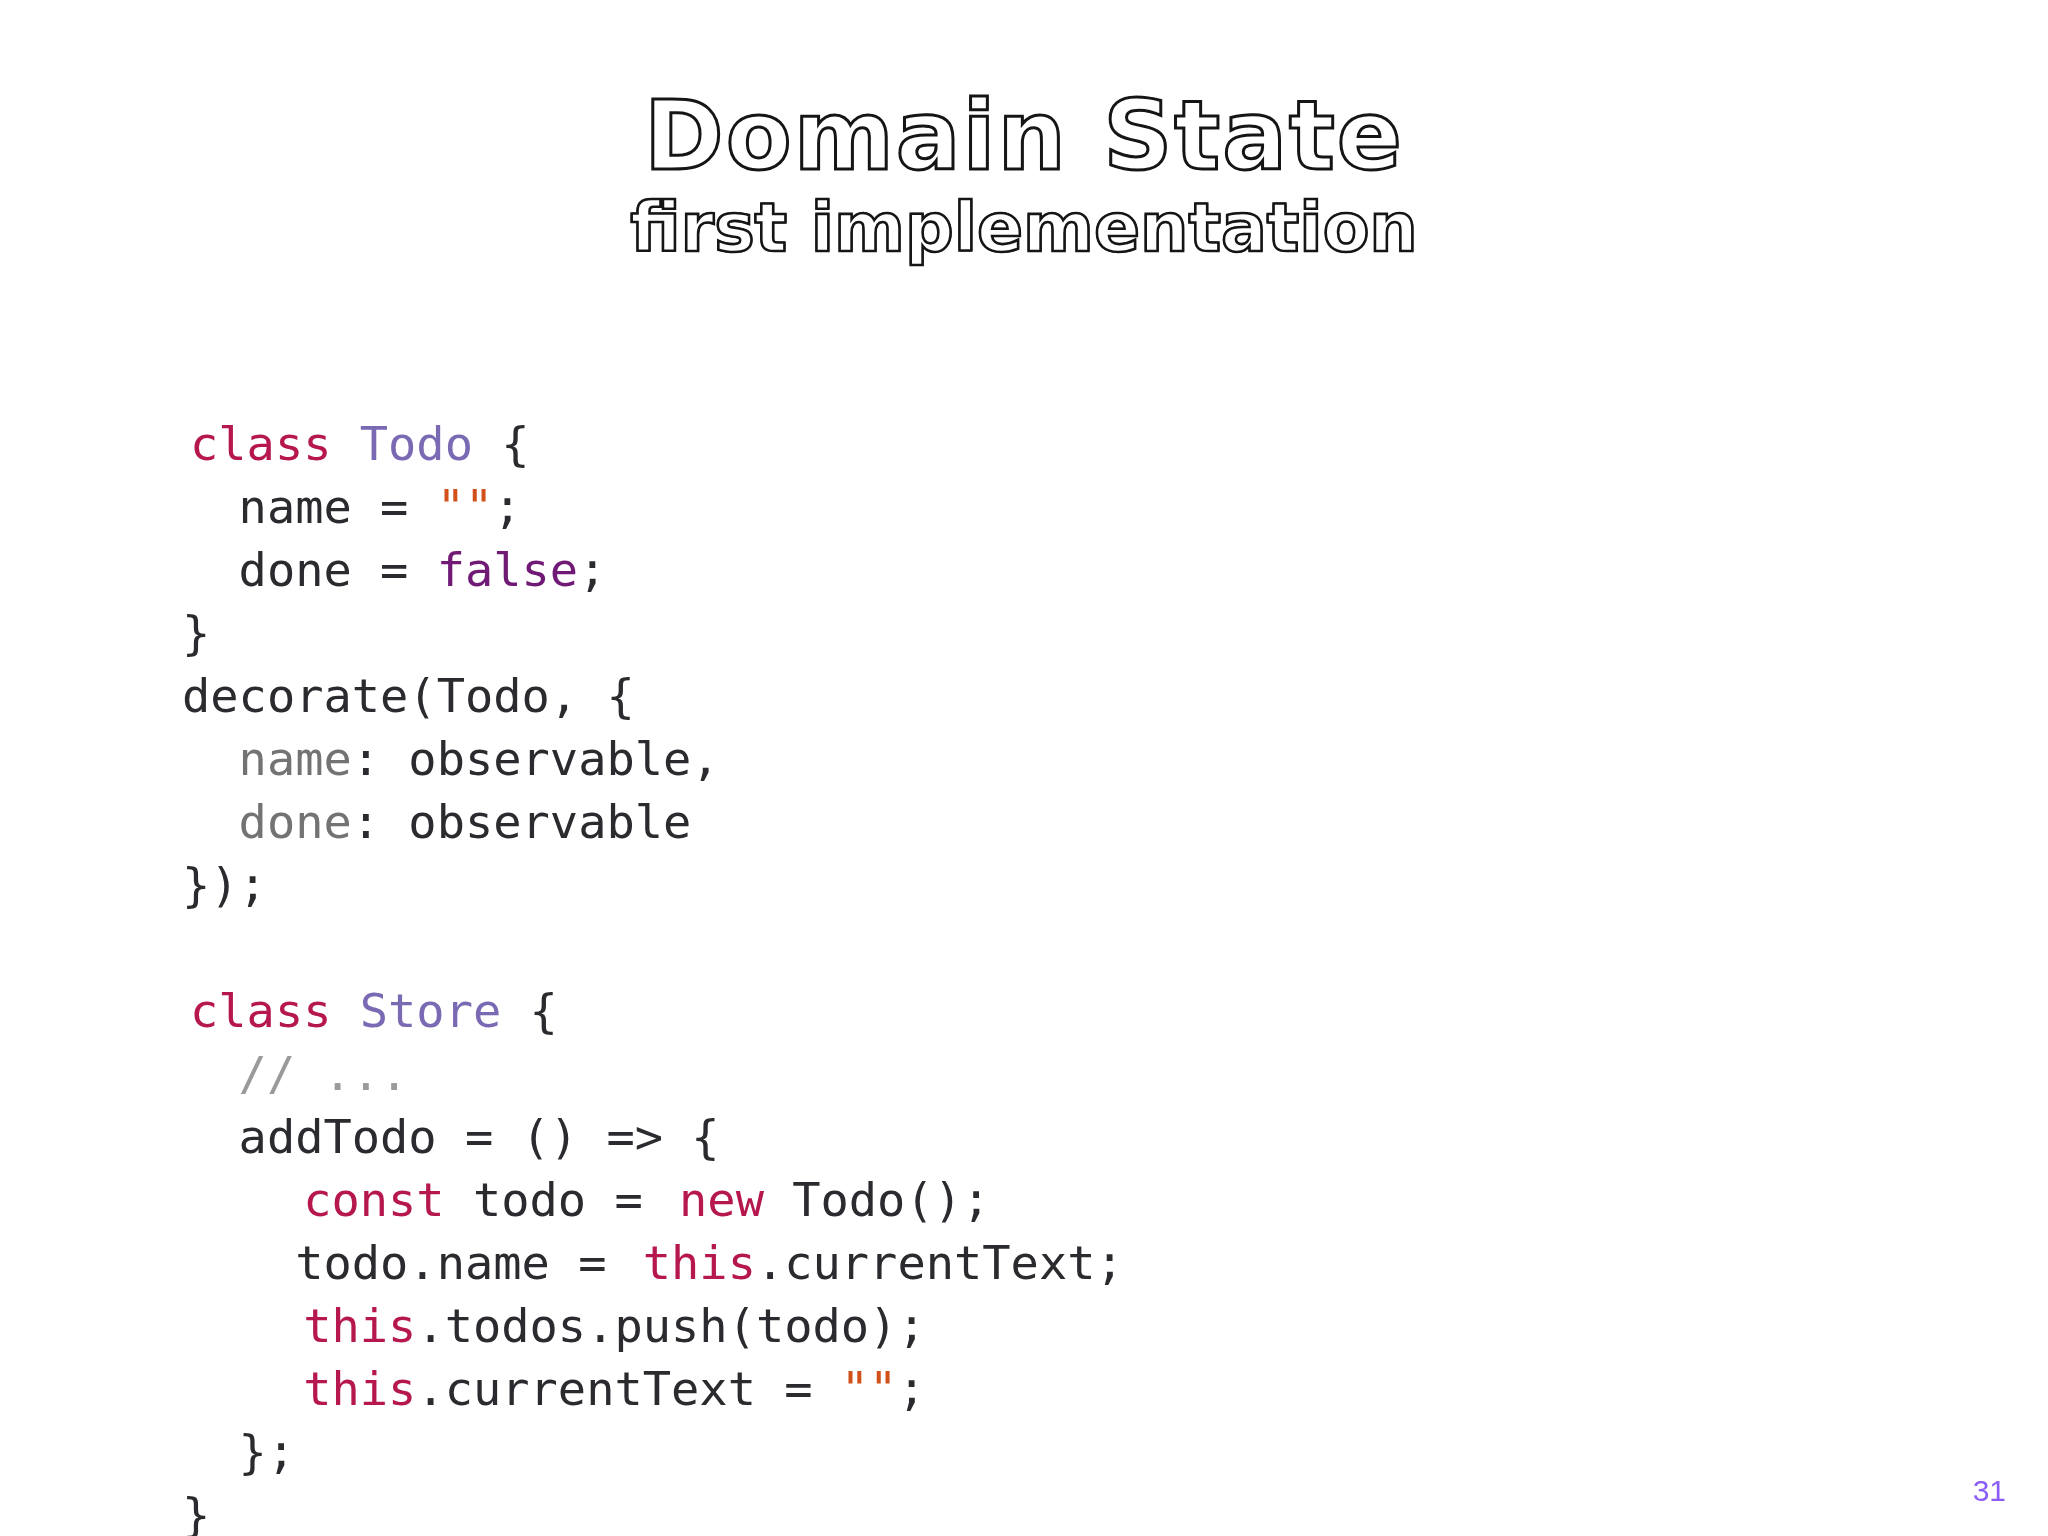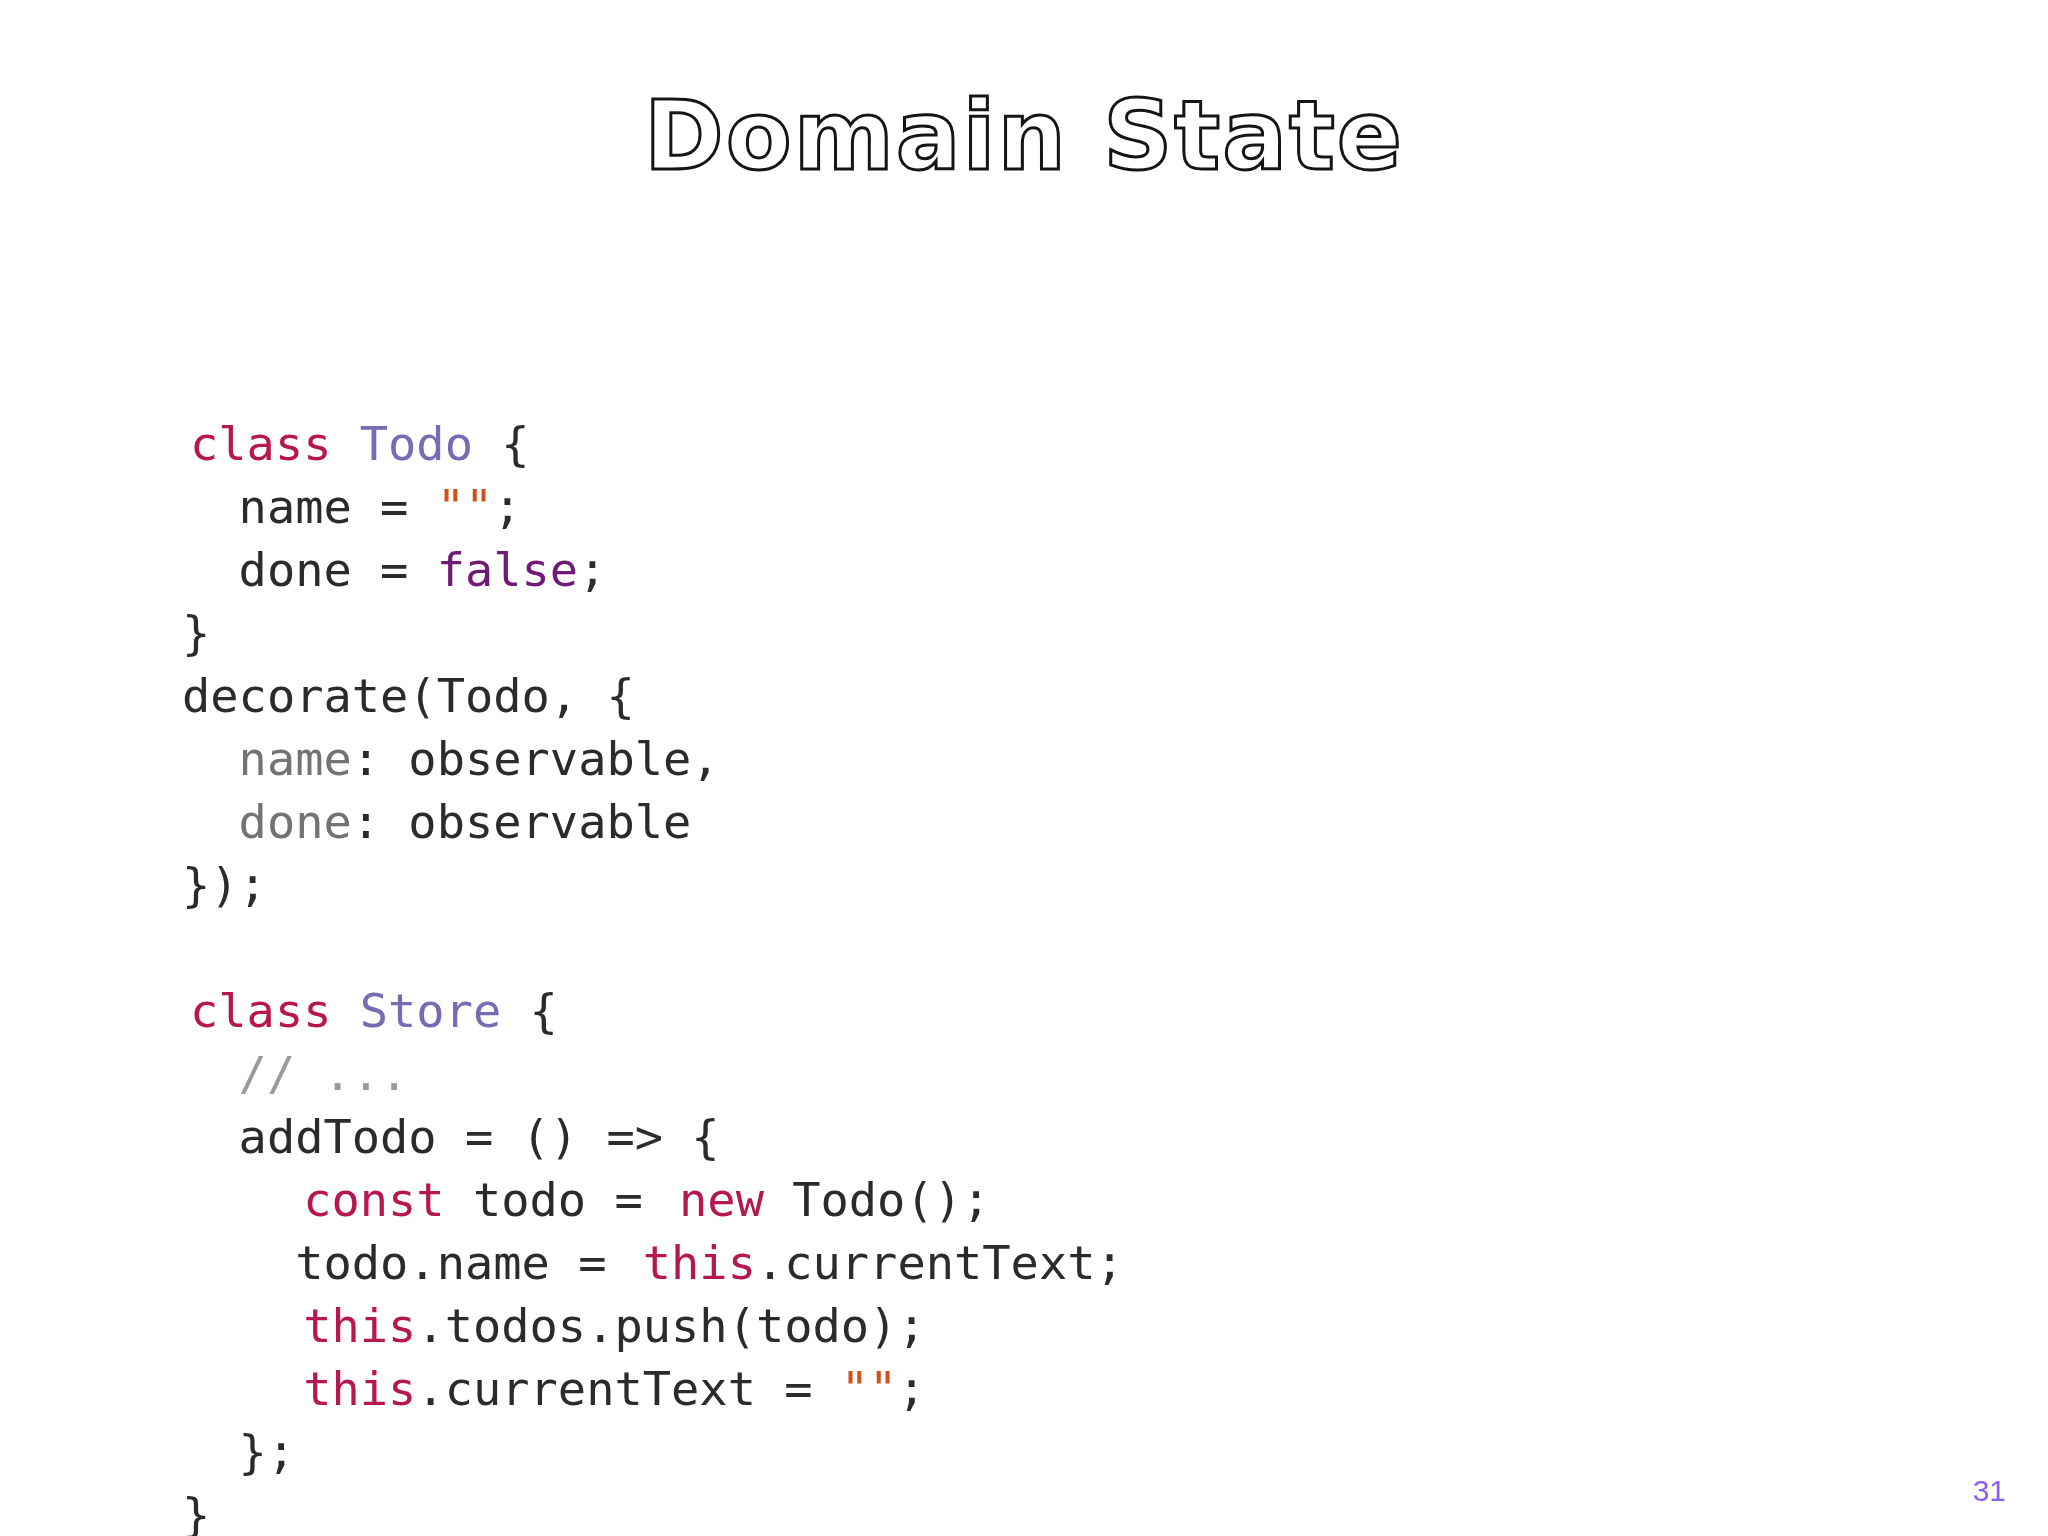--- a/index.html
+++ b/index.html
@@ -103,19 +103,20 @@
     user-select: none;
   }
 </style>
 </head>
 <body>
 
 <div id="slide">
 
   <div class="title-block">
     <h1 class="slide-title">Domain State</h1>
+    <h2 class="slide-subtitle">first implementation</h2>
   </div>
 
   <pre id="code-block"><div class="code-line"><span class="tok-keyword">class</span><span class="tok-plain"> </span><span class="tok-type">Todo</span><span class="tok-plain"> {</span></div><div class="code-line"><span class="tok-plain">  name = </span><span class="tok-string">""</span><span class="tok-plain">;</span></div><div class="code-line"><span class="tok-plain">  done = </span><span class="tok-bool">false</span><span class="tok-plain">;</span></div><div class="code-line"><span class="tok-plain">}</span></div><div class="code-line"><span class="tok-plain">decorate(Todo, {</span></div><div class="code-line"><span class="tok-plain">  </span><span class="tok-prop">name</span><span class="tok-plain">: observable,</span></div><div class="code-line"><span class="tok-plain">  </span><span class="tok-prop">done</span><span class="tok-plain">: observable</span></div><div class="code-line"><span class="tok-plain">});</span></div><div class="code-line blank">&nbsp;</div><div class="code-line"><span class="tok-keyword">class</span><span class="tok-plain"> </span><span class="tok-type">Store</span><span class="tok-plain"> {</span></div><div class="code-line"><span class="tok-plain">  </span><span class="tok-comment">// ...</span></div><div class="code-line"><span class="tok-plain">  addTodo = () =&gt; {</span></div><div class="code-line"><span class="tok-plain">    </span><span class="tok-keyword">const</span><span class="tok-plain"> todo = </span><span class="tok-keyword">new</span><span class="tok-plain"> Todo();</span></div><div class="code-line"><span class="tok-plain">    todo.name = </span><span class="tok-keyword">this</span><span class="tok-plain">.currentText;</span></div><div class="code-line"><span class="tok-plain">    </span><span class="tok-keyword">this</span><span class="tok-plain">.todos.push(todo);</span></div><div class="code-line"><span class="tok-plain">    </span><span class="tok-keyword">this</span><span class="tok-plain">.currentText = </span><span class="tok-string">""</span><span class="tok-plain">;</span></div><div class="code-line"><span class="tok-plain">  };</span></div><div class="code-line"><span class="tok-plain">}</span></div></pre>
 
   <div id="page-number">31</div>
 
 </div>
 
 </body></html>

